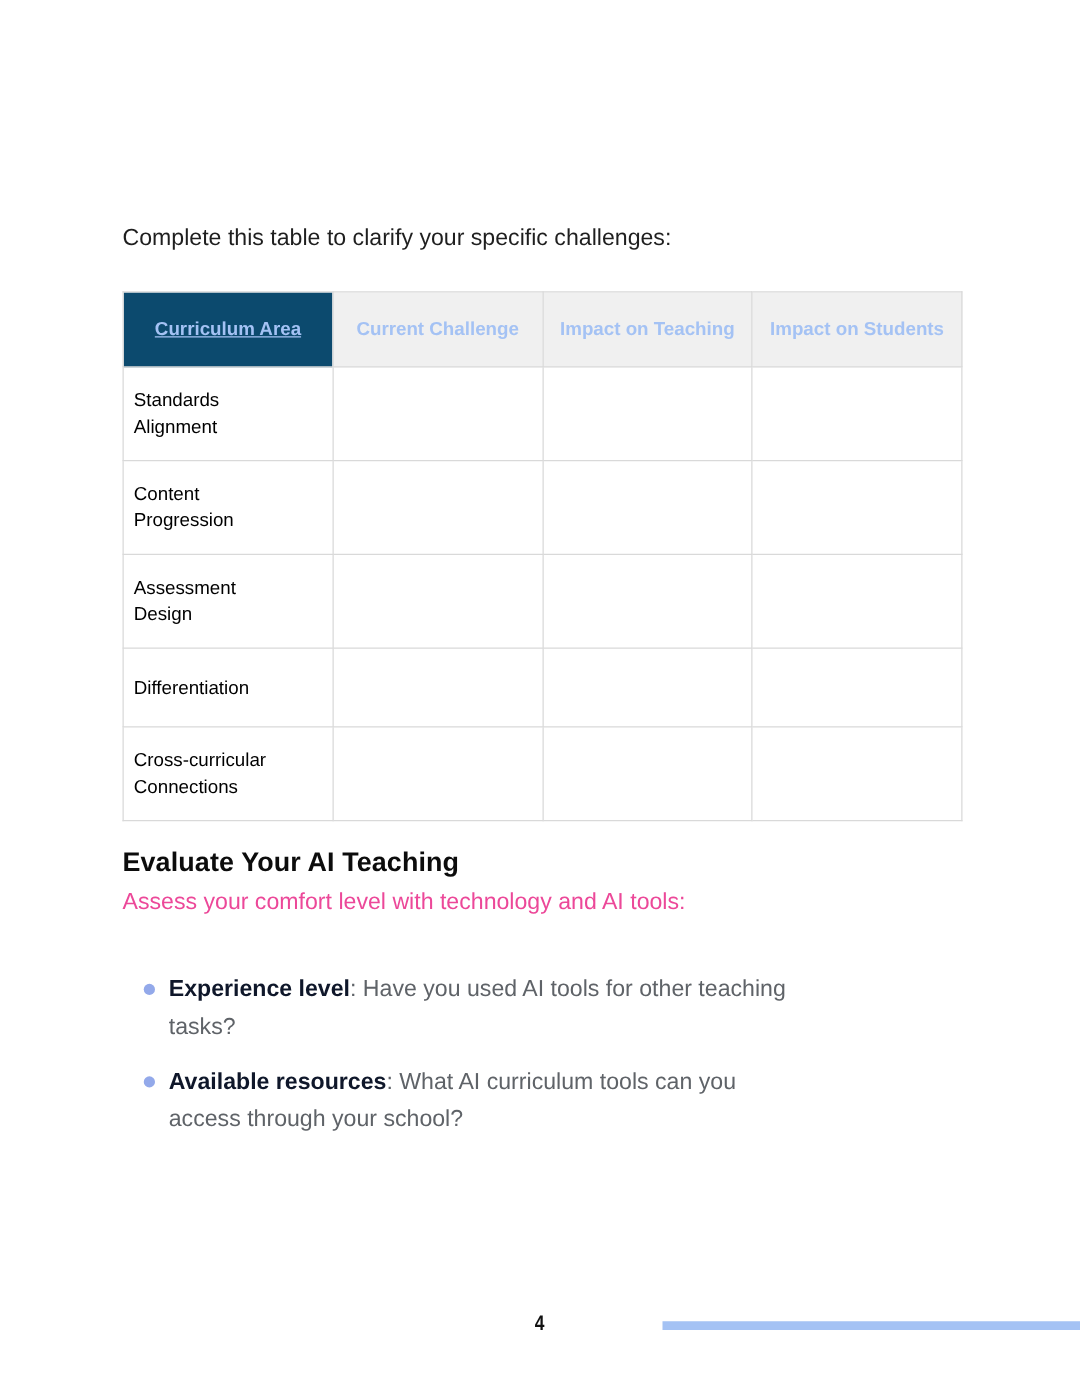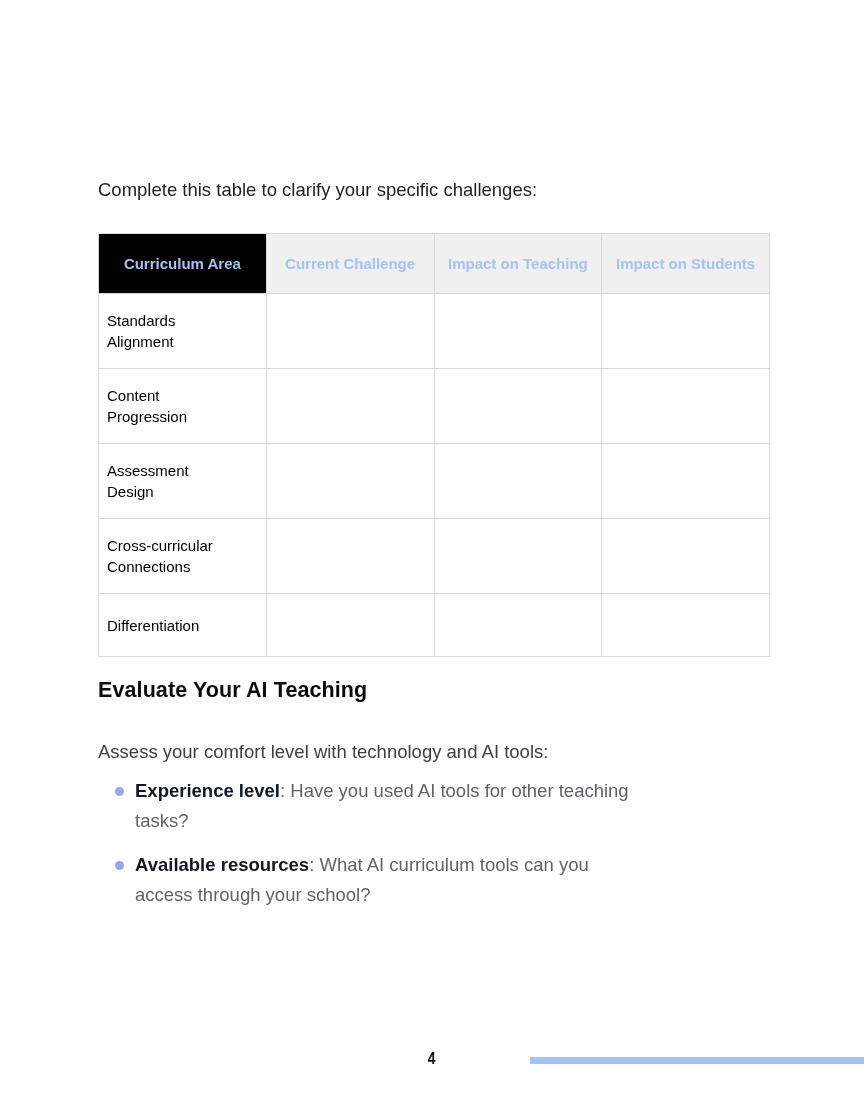--- a/index.html
+++ b/index.html
@@ -46,22 +46,22 @@
     padding: 16px 8px;
   }
   table.pain-table td.area-cell { padding-right: 30px; }
 
   .h2 {
     position: absolute; left: 98px; top: 678px;
     font-size: 21.5px; font-weight: 800; color: #0c0c0c;
     letter-spacing: 0.1px;
   }
   .intro2 {
-    position: absolute; left: 98px; top: 741px;
-    font-size: 18.5px; color: #404040;
+    position: absolute; left: 98px; top: 710px;
+    font-size: 18.5px; color: #ec4899;
   }
 
   ul.readiness-list {
     position: absolute; left: 98px; top: 776px;
     list-style: none; width: 600px;
   }
   ul.readiness-list li {
     position: relative;
     padding-left: 37px;
     max-width: 545px;
@@ -90,21 +90,21 @@
 </head>
 <body>
 
 <div class="page">
 
   <div class="intro1">Complete this table to clarify your specific challenges:</div>
 
   <table class="pain-table">
     <thead>
       <tr>
-        <th style="background: #000000; color: rgb(164, 194, 244); border-color: rgb(217, 217, 217);">Curriculum Area</th>
+        <th style="background: #0c4a6e; color: rgb(164, 194, 244); border-color: rgb(217, 217, 217); text-decoration: underline;">Curriculum Area</th>
         <th style="background: rgb(240, 240, 240); color: rgb(164, 194, 244); border-color: rgb(217, 217, 217);">Current Challenge</th>
         <th style="background: rgb(240, 240, 240); color: rgb(164, 194, 244); border-color: rgb(217, 217, 217);">Impact on Teaching</th>
         <th style="background: rgb(240, 240, 240); color: rgb(164, 194, 244); border-color: rgb(217, 217, 217);">Impact on Students</th>
       </tr>
     </thead>
     <tbody>
       <tr>
         <td class="area-cell" style="border-color: rgb(217, 217, 217);">Standards Alignment</td>
         <td style="border-color: rgb(217, 217, 217);"></td>
         <td style="border-color: rgb(217, 217, 217);"></td>
@@ -116,27 +116,27 @@
         <td style="border-color: rgb(217, 217, 217);"></td>
         <td style="border-color: rgb(217, 217, 217);"></td>
       </tr>
       <tr>
         <td class="area-cell" style="border-color: rgb(217, 217, 217);">Assessment Design</td>
         <td style="border-color: rgb(217, 217, 217);"></td>
         <td style="border-color: rgb(217, 217, 217);"></td>
         <td style="border-color: rgb(217, 217, 217);"></td>
       </tr>
       <tr>
-        <td class="area-cell" style="border-color: rgb(217, 217, 217);">Cross-curricular Connections</td>
+        <td class="area-cell" style="border-color: rgb(217, 217, 217);">Differentiation</td>
         <td style="border-color: rgb(217, 217, 217);"></td>
         <td style="border-color: rgb(217, 217, 217);"></td>
         <td style="border-color: rgb(217, 217, 217);"></td>
       </tr>
       <tr>
-        <td class="area-cell" style="border-color: rgb(217, 217, 217);">Differentiation</td>
+        <td class="area-cell" style="border-color: rgb(217, 217, 217);">Cross-curricular Connections</td>
         <td style="border-color: rgb(217, 217, 217);"></td>
         <td style="border-color: rgb(217, 217, 217);"></td>
         <td style="border-color: rgb(217, 217, 217);"></td>
       </tr>
     </tbody>
   </table>
 
   <div class="h2">Evaluate Your AI Teaching</div>
   <div class="intro2">Assess your comfort level with technology and AI tools:</div>
 

